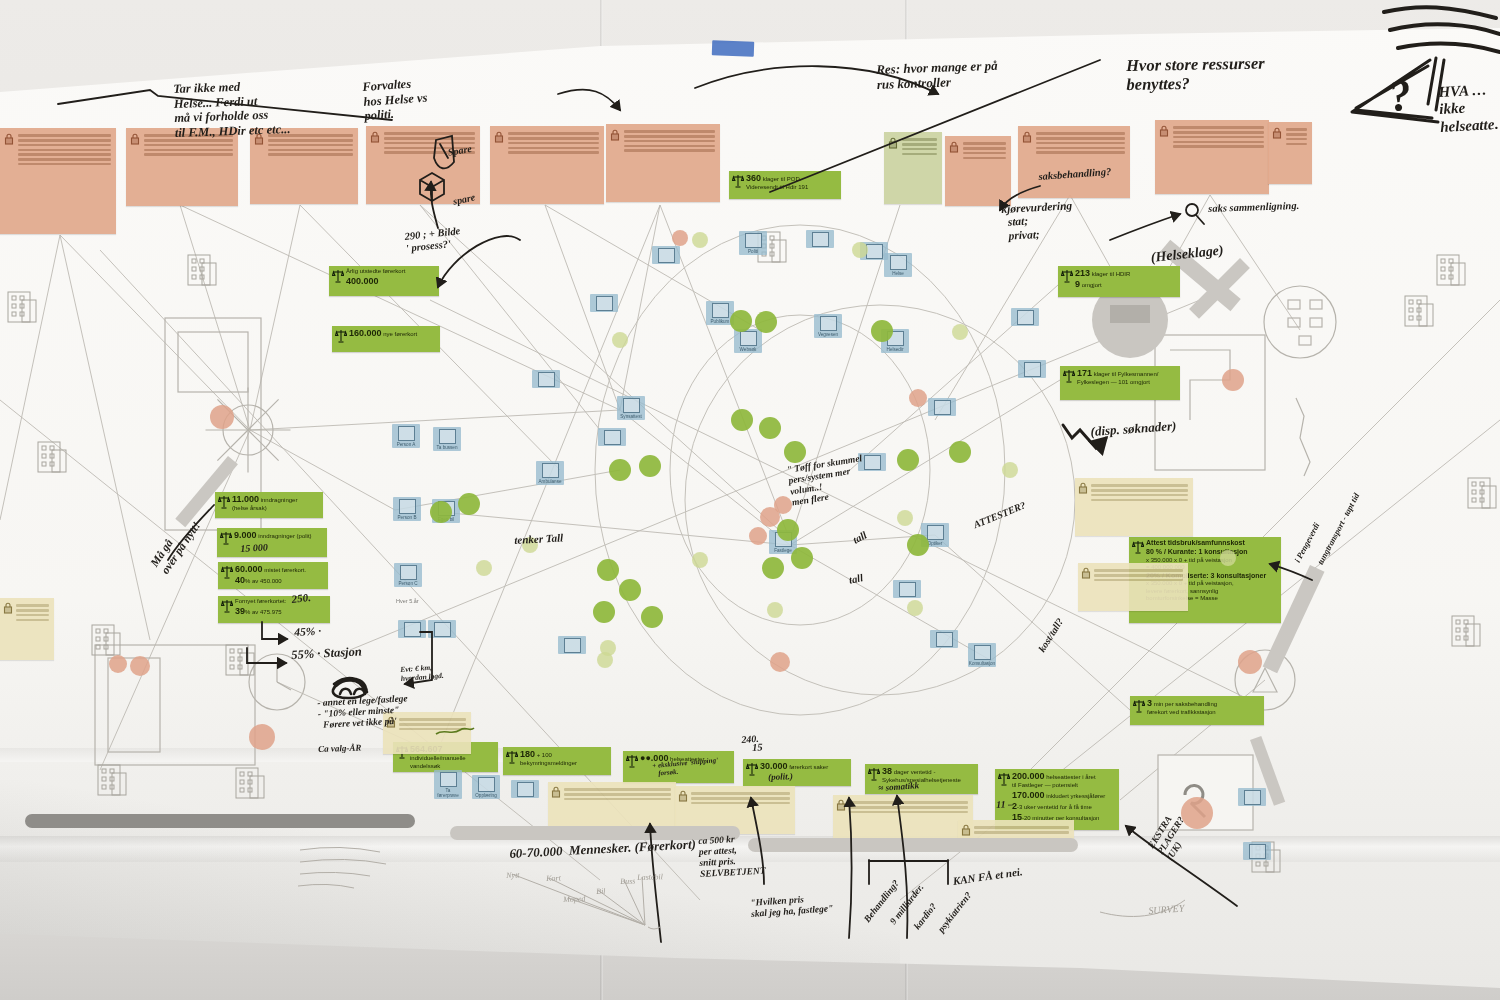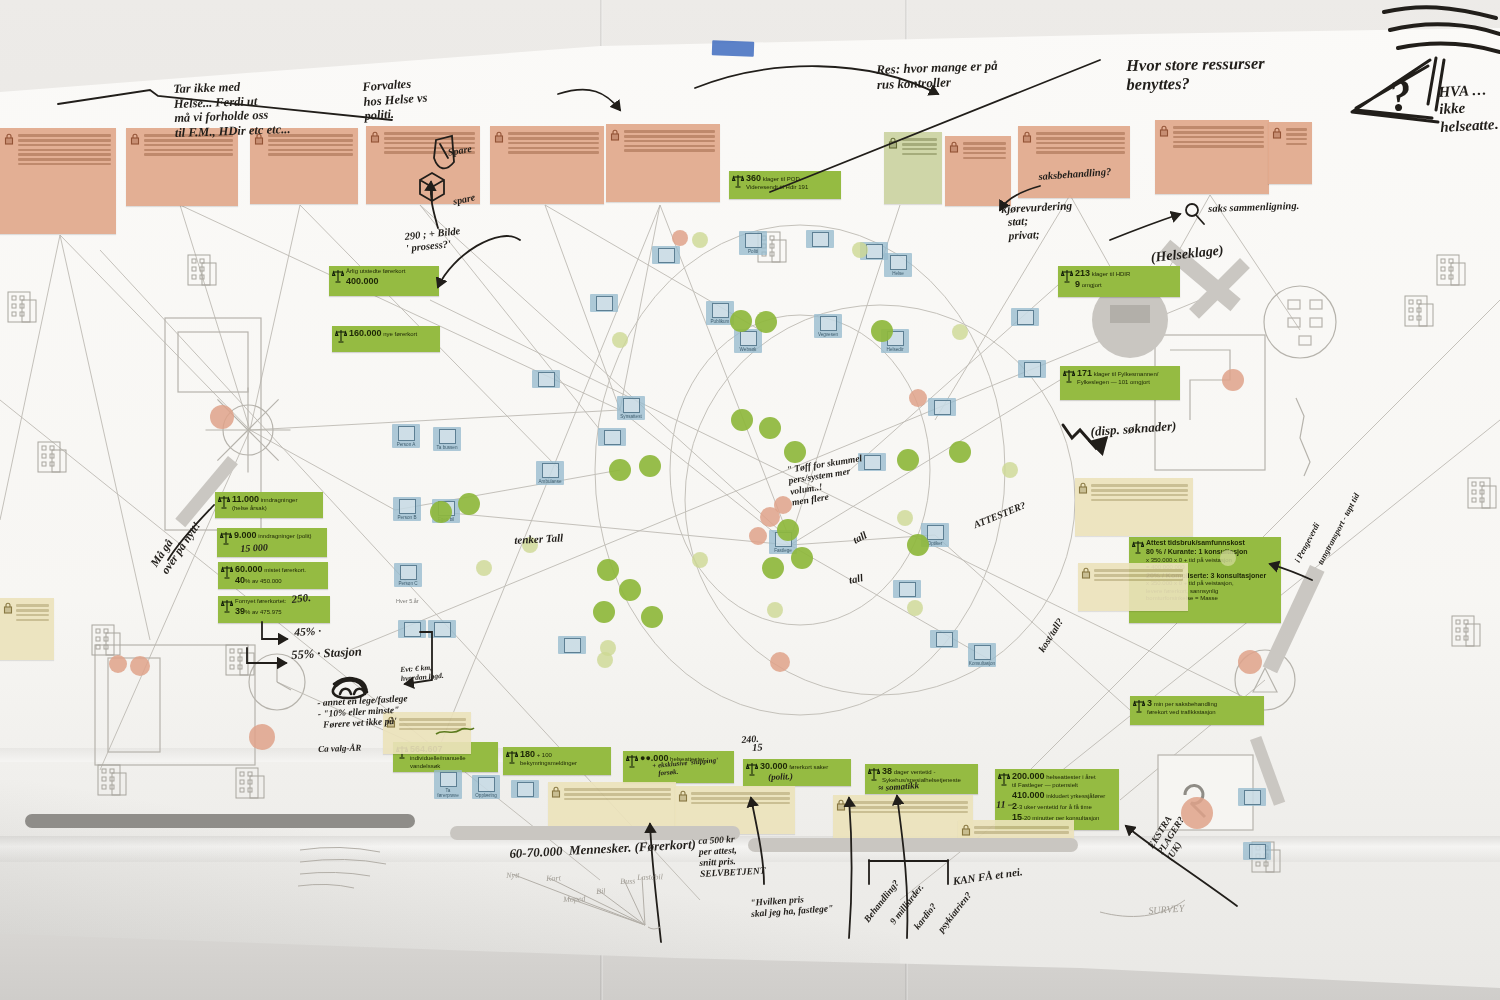--- a/index.html
+++ b/index.html
@@ -459,21 +459,21 @@
       <svg class="ico" width="12" height="14" viewBox="0 0 12 14">
         <g stroke="#14200a" stroke-width="1.1" fill="none">
           <line x1="6" y1="1" x2="6" y2="12"></line>
           <line x1="1.5" y1="3" x2="10.5" y2="3"></line>
           <path d="M1.5,3 L0.5,6.5 h2.4 Z M10.5,3 L9.5,6.5 h2.4 Z"></path>
           <line x1="3.5" y1="13" x2="8.5" y2="13"></line>
         </g>
       </svg>
       <div class="ln"><b class="num">200.000</b><span> helseattester i året</span></div>
       <div class="ln">til Fastleger — potensielt</div>
-      <div class="ln"><b class="num">410.000</b><span> inkludert yrkessjåfører</span></div>
+      <div class="ln"><b class="num">170.000</b><span> inkludert yrkessjåfører</span></div>
       <div class="ln"><b class="num">2</b><span>-3 uker ventetid for å få time</span></div>
       <div class="ln"><b class="num">15</b><span>-20 minutter per konsultasjon</span></div>
     </div>
     <div class="ob" style="left: 0px; top: 128px; width: 93px; height: 98px;">
       <svg class="ico" width="10" height="12" viewBox="0 0 10 12">
         <g stroke="#8a4526" stroke-width="1.1" fill="none">
           <rect x="1.5" y="5" width="7" height="6" fill="#8a4526" fill-opacity=".35"></rect>
           <path d="M3,5 V3.2 a2,2 0 0 1 4,0 V5"></path>
         </g>
       </svg>

